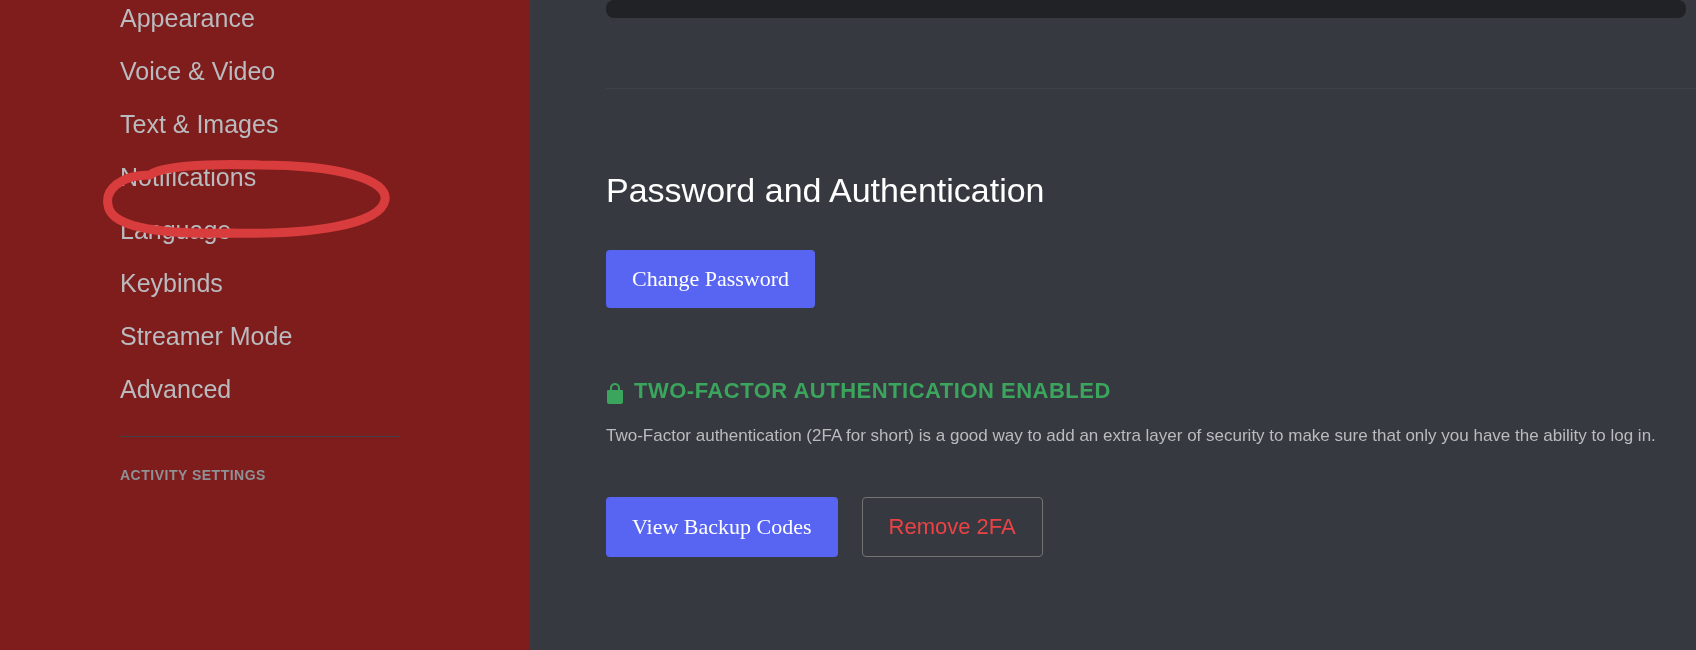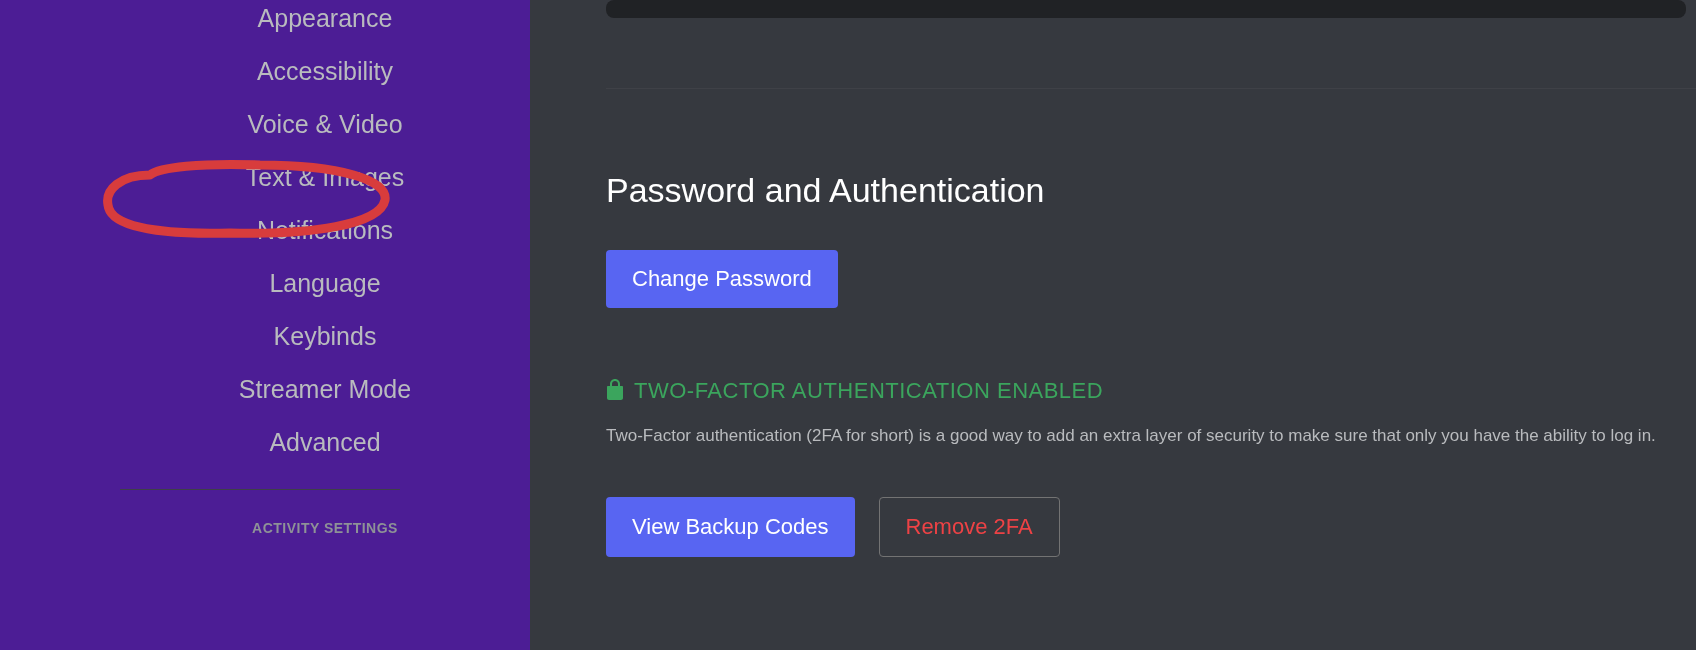--- a/index.html
+++ b/index.html
@@ -10,26 +10,25 @@
     body {
       width: 1696px;
       height: 650px;
       background: #36393f;
       font-family: -apple-system, BlinkMacSystemFont, "Segoe UI", Helvetica, Arial, sans-serif;
       overflow: hidden;
       display: flex;
     }
     .sidebar {
       width: 530px;
-      background: #4c1d95;
+      background: #7f1d1d;
       padding-left: 120px;
       padding-top: 0;
       position: relative;
       height: 100%;
-      text-align: center;
     }
     .sidebar-item {
       color: #b9bbbe;
       font-size: 25px;
       padding: 12px 0;
       cursor: pointer;
       font-weight: 500;
       position: relative;
     }
     .sidebar-separator {
@@ -83,65 +82,64 @@
     }
     .btn-primary {
       background: #5865f2;
       color: #ffffff;
       border: none;
       border-radius: 4px;
       font-size: 22px;
       font-weight: 500;
       padding: 16px 26px;
       cursor: pointer;
-      font-family: Liberation Sans, sans-serif;
+      font-family: Liberation Serif, serif;
     }
     .btn-row {
       margin-top: 40px;
       display: flex;
       gap: 30px;
     }
     .btn-danger-outline {
       background: transparent;
       color: #ed4245;
       border: 1px solid #737373;
       border-radius: 4px;
       font-size: 22px;
       font-weight: 500;
       padding: 16px 26px;
       cursor: pointer;
       font-family: inherit;
     }
     .twofa-status {
       display: flex;
-      align-items: flex-start;
+      align-items: flex-end;
       gap: 10px;
       margin-top: 70px;
       color: #3ba55d;
       font-size: 22px;
-      font-weight: 400;
+      font-weight: 700;
       letter-spacing: 0.5px;
     }
     .lock-icon {
       width: 18px;
       height: 22px;
     }
     .desc-text {
       color: #b9bbbe;
       font-size: 17px;
       line-height: 1.6;
       margin-top: 18px;
     }
   </style>
 </head>
 <body>
 
 <div class="sidebar">
   <div class="sidebar-item" style="margin-top:-8px;">Appearance</div>
-  <div class="sidebar-item">Accessibility</div>
   <div class="sidebar-item">Voice &amp; Video</div>
   <div class="sidebar-item">Text &amp; Images</div>
   <div class="sidebar-item">Notifications</div>
   <div class="sidebar-item">Language</div>
   <div class="sidebar-item">Keybinds</div>
   <div class="sidebar-item">Streamer Mode</div>
   <div class="sidebar-item">Advanced</div>
   <div class="sidebar-separator"></div>
   <div class="sidebar-heading">ACTIVITY SETTINGS</div>
 

